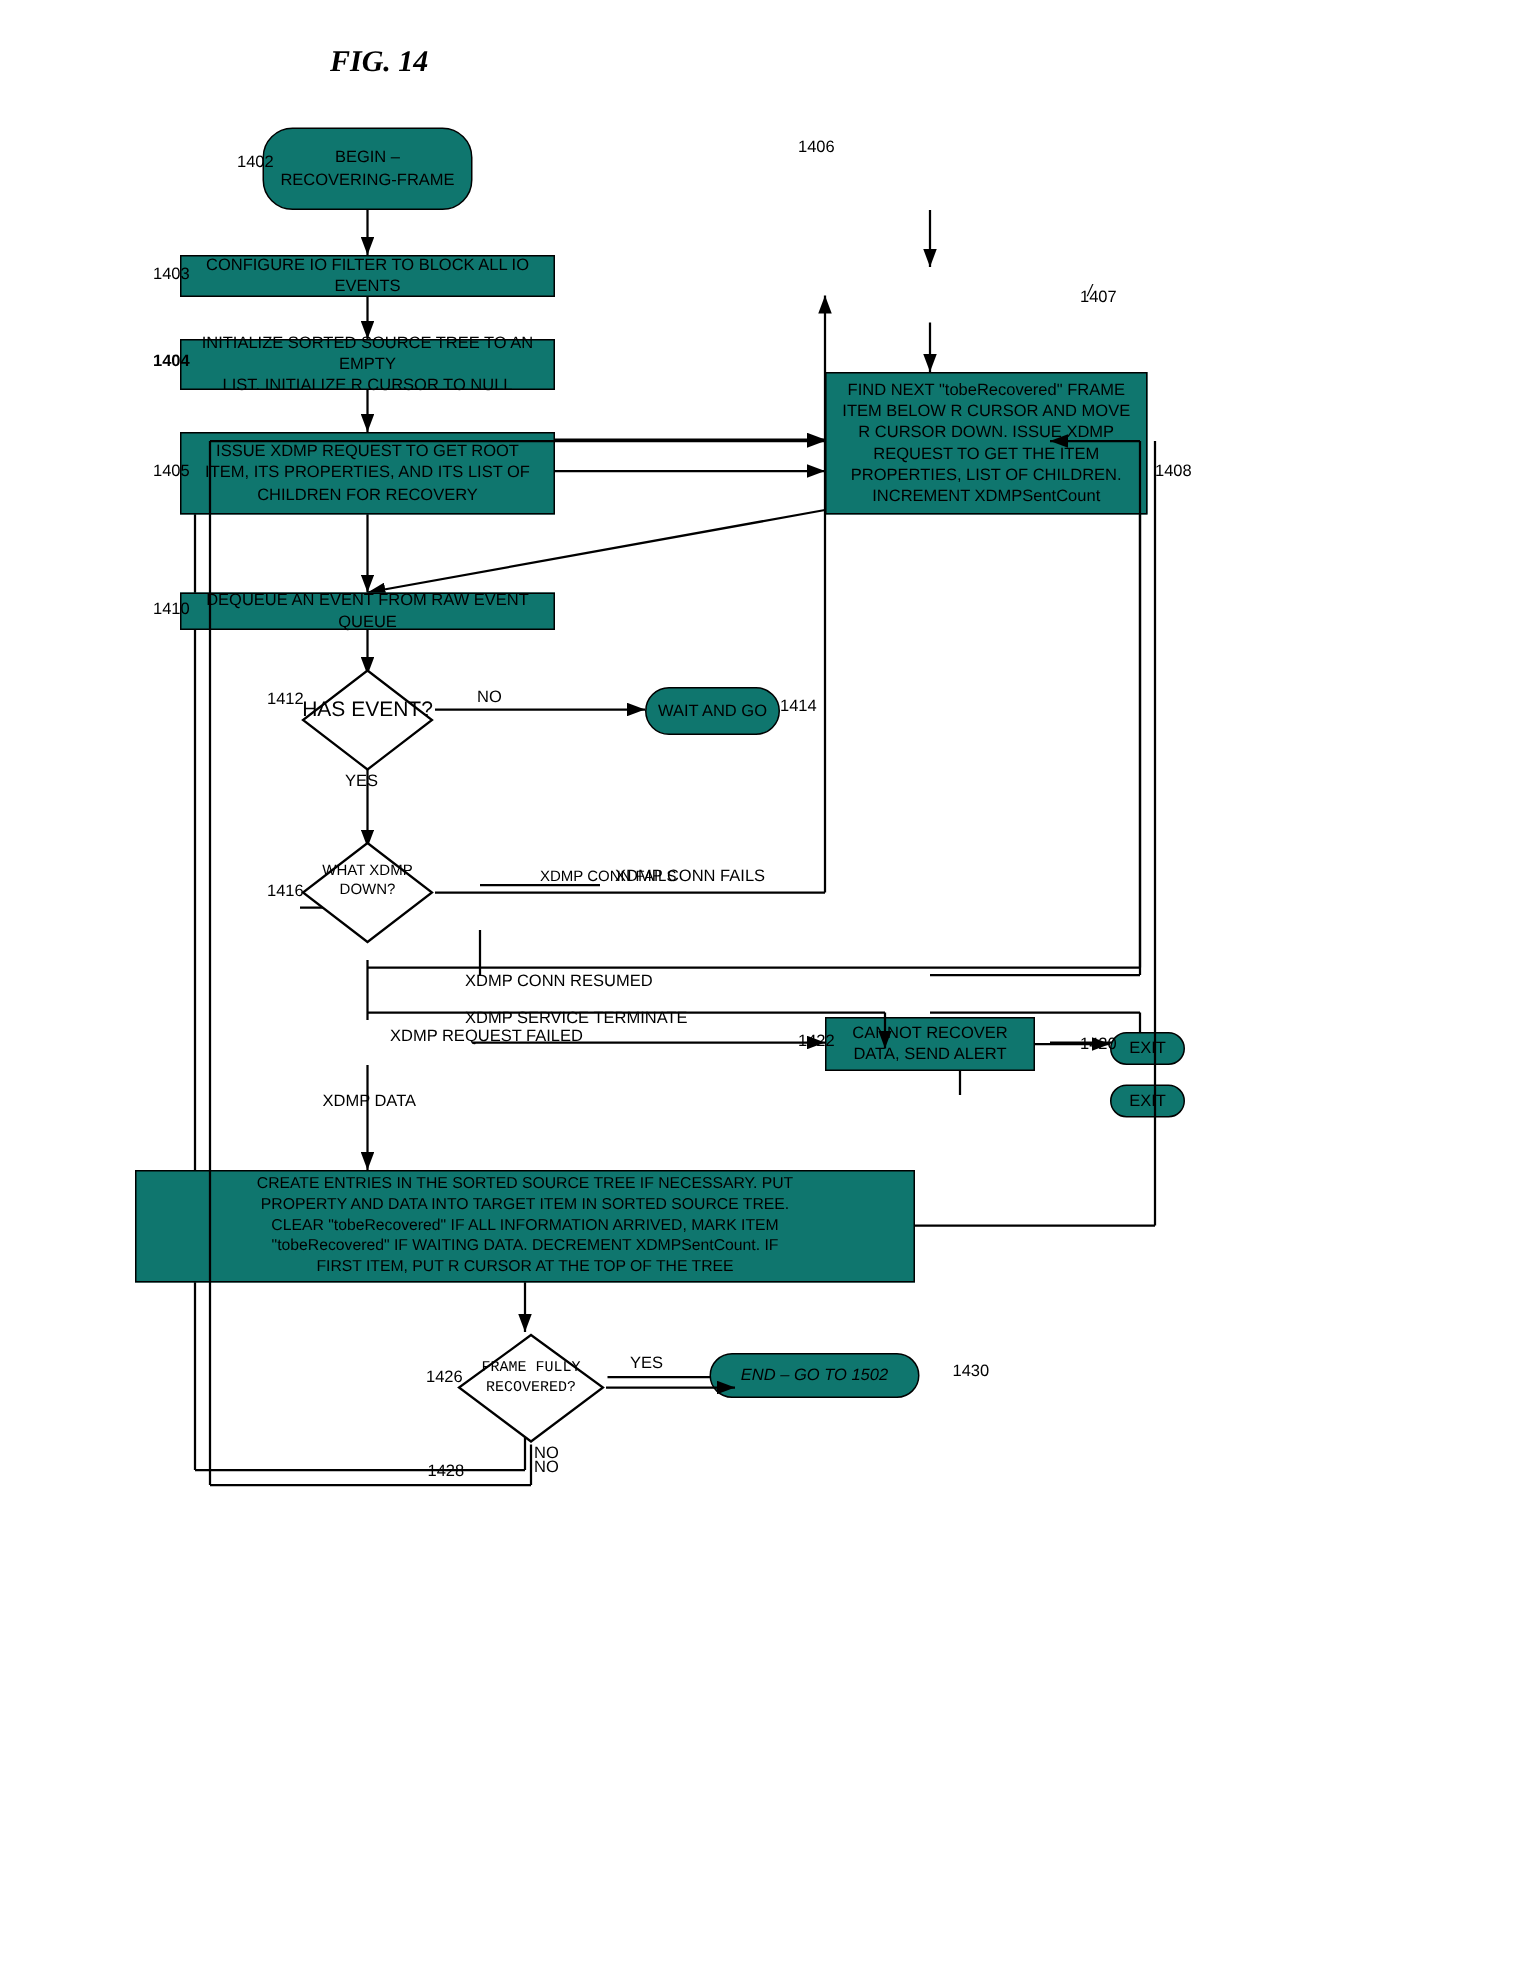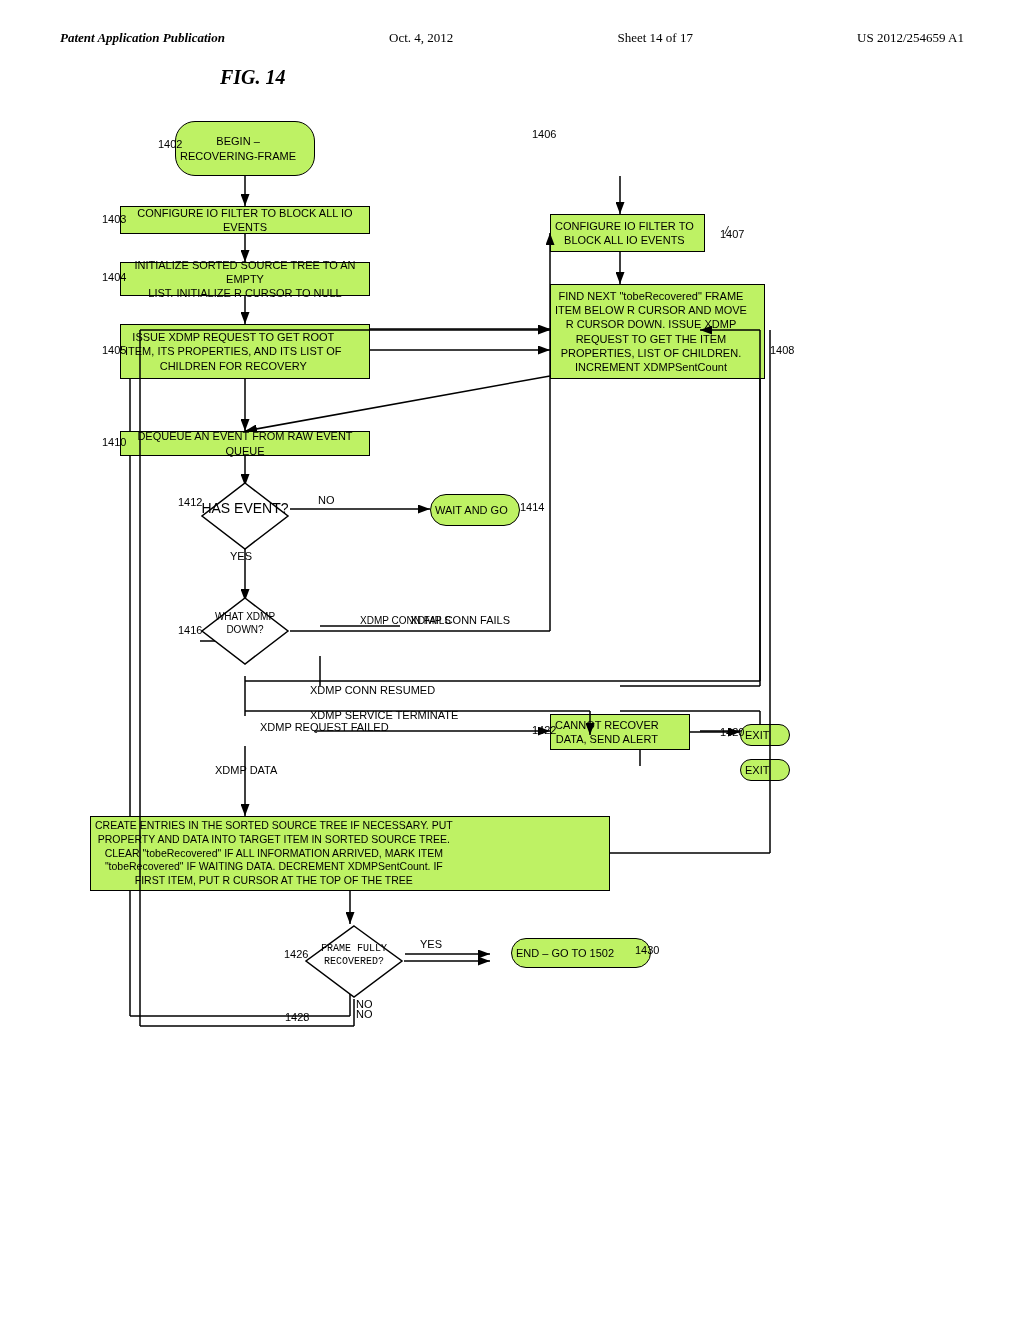--- a/index.html
+++ b/index.html
@@ -46,24 +46,24 @@
       font-weight: bold;
       font-size: 20px;
       position: absolute;
       top: 0;
       left: 160px;
     }
     
     .box {
       position: absolute;
       border: 1.5px solid #000;
-      background: #bef264;
+      background: #0f766e;
       display: flex;
       align-items: center;
-      justify-content: flex-start;
+      justify-content: center;
       text-align: center;
       font-size: 11px;
       font-family: Arial, sans-serif;
       line-height: 1.3;
       padding: 4px;
     }
     .box-rounded {
       border-radius: 20px;
     }
     .label {
@@ -77,26 +77,20 @@
       left: 0;
       width: 100%;
       height: 100%;
       pointer-events: none;
     }
   </style>
 </head>
 <body>
 
 <div class="page">
-  <div class="header">
-    <span class="header-left">Patent Application Publication</span>
-    <span class="header-center">Oct. 4, 2012</span>
-    <span class="header-center">Sheet 14 of 17</span>
-    <span class="header-right">US 2012/254659 A1</span>
-  </div>
 
   <div class="diagram-area">
     <div class="fig-title">FIG. 14</div>
 
     <svg class="arrows" xmlns="http://www.w3.org/2000/svg">
       <defs>
         <marker id="arrowhead" markerWidth="8" markerHeight="6" refX="8" refY="3" orient="auto">
           <polygon points="0 0, 8 3, 0 6" fill="#000"></polygon>
         </marker>
       </defs>
@@ -166,35 +160,31 @@
 
     <div class="box" style="left:60px; top:140px; width:250px; height:28px;">
       <span>CONFIGURE IO FILTER TO BLOCK ALL IO EVENTS</span>
     </div>
     <div class="label" style="left:42px; top:147px;">1403</div>
 
     <div class="box" style="left:60px; top:196px; width:250px; height:34px;">
       <span style="white-space:pre-line;">INITIALIZE SORTED SOURCE TREE TO AN EMPTY
 LIST.  INITIALIZE R CURSOR TO NULL</span>
     </div>
-    <div class="label" style="left:42px; top:205px;">1404</div>
+    <div class="label" style="left:42px; top:205px;font-weight:bold;">1404</div>
 
     <div class="box" style="left:60px; top:258px; width:250px; height:55px;">
       <span style="white-space:pre-line;">ISSUE XDMP REQUEST TO GET ROOT
 ITEM, ITS PROPERTIES, AND ITS LIST OF
 CHILDREN FOR RECOVERY</span>
     </div>
     <div class="label" style="left:42px; top:278px;">1405</div>
 
     <div class="label" style="left:472px; top:62px;">1406</div>
 
-    <div class="box" style="left:490px; top:148px; width:155px; height:38px;">
-      <span style="white-space:pre-line;">CONFIGURE IO FILTER TO
-BLOCK ALL IO EVENTS</span>
-    </div>
     <div class="label" style="left:660px; top:162px;">1407</div>
 
     <div class="box" style="left:490px; top:218px; width:215px; height:95px;">
       <span style="white-space:pre-line;">FIND NEXT "tobeRecovered" FRAME
 ITEM BELOW R CURSOR AND MOVE
 R CURSOR DOWN.  ISSUE XDMP
 REQUEST TO GET THE ITEM
 PROPERTIES, LIST OF CHILDREN.
 INCREMENT XDMPSentCount</span>
     </div>
@@ -269,21 +259,21 @@
 
     <div style="position:absolute; left:244px; top:858px; width:100px; height:75px;">
       <svg width="100" height="75" viewBox="0 0 100 75">
         <polygon points="50,2 98,37 50,73 2,37" fill="white" stroke="black" stroke-width="1.5"></polygon>
       </svg>
       <div style="position:absolute;top:18px;left:0;width:100px;text-align:center;font-size:10px;font-family:Liberation Mono, monospace;line-height:1.3;">FRAME FULLY
 RECOVERED?</div>
     </div>
     <div class="label" style="left:224px; top:882px;">1426</div>
 
-    <div class="box box-rounded" style="left:451px; top:872px; width:140px; height:30px;">
+    <div class="box box-rounded" style="left:413px; top:872px; width:140px; height:30px;font-style:italic;">
       <span>END – GO TO 1502</span>
     </div>
     <div class="label" style="left:575px; top:878px;">1430</div>
 
     <div class="label" style="left:296px; top:942px;">NO</div>
     <div class="label" style="left:225px; top:945px;">1428</div>
 
     <svg style="position:absolute;top:0;left:0;width:100%;height:100%;pointer-events:none;">
 
       <line x1="310" y1="284" x2="490" y2="284" stroke="#000" stroke-width="1.5" marker-end="url(#arrowhead)"></line>

